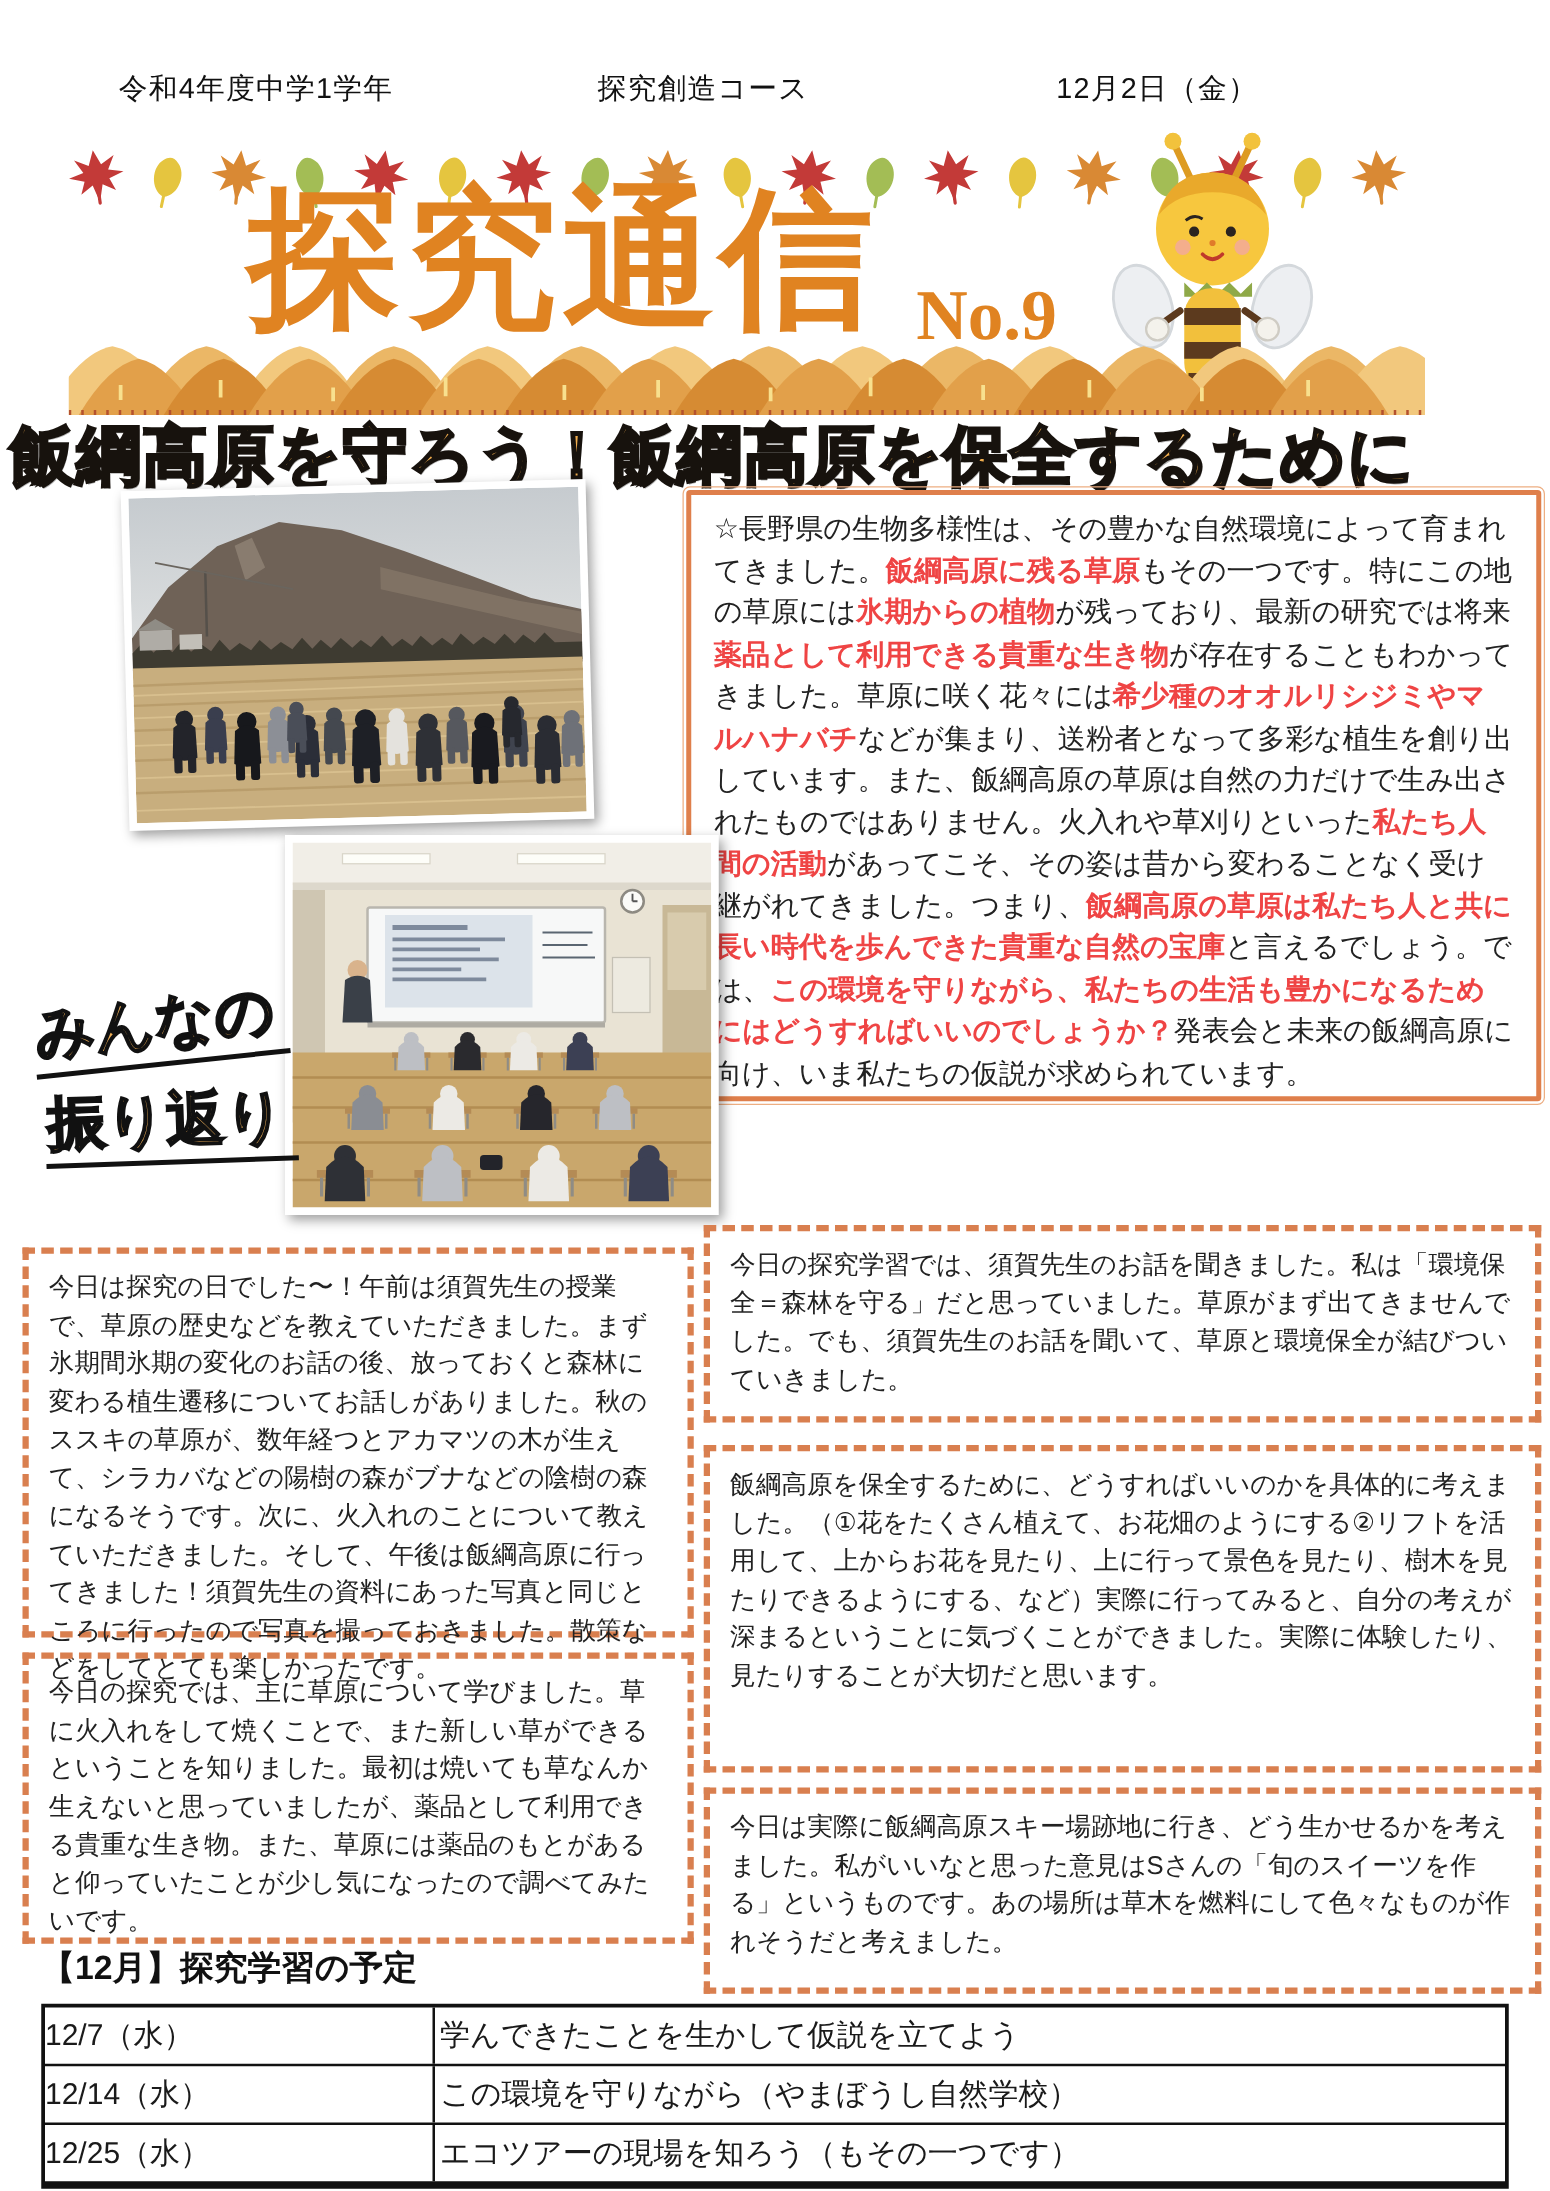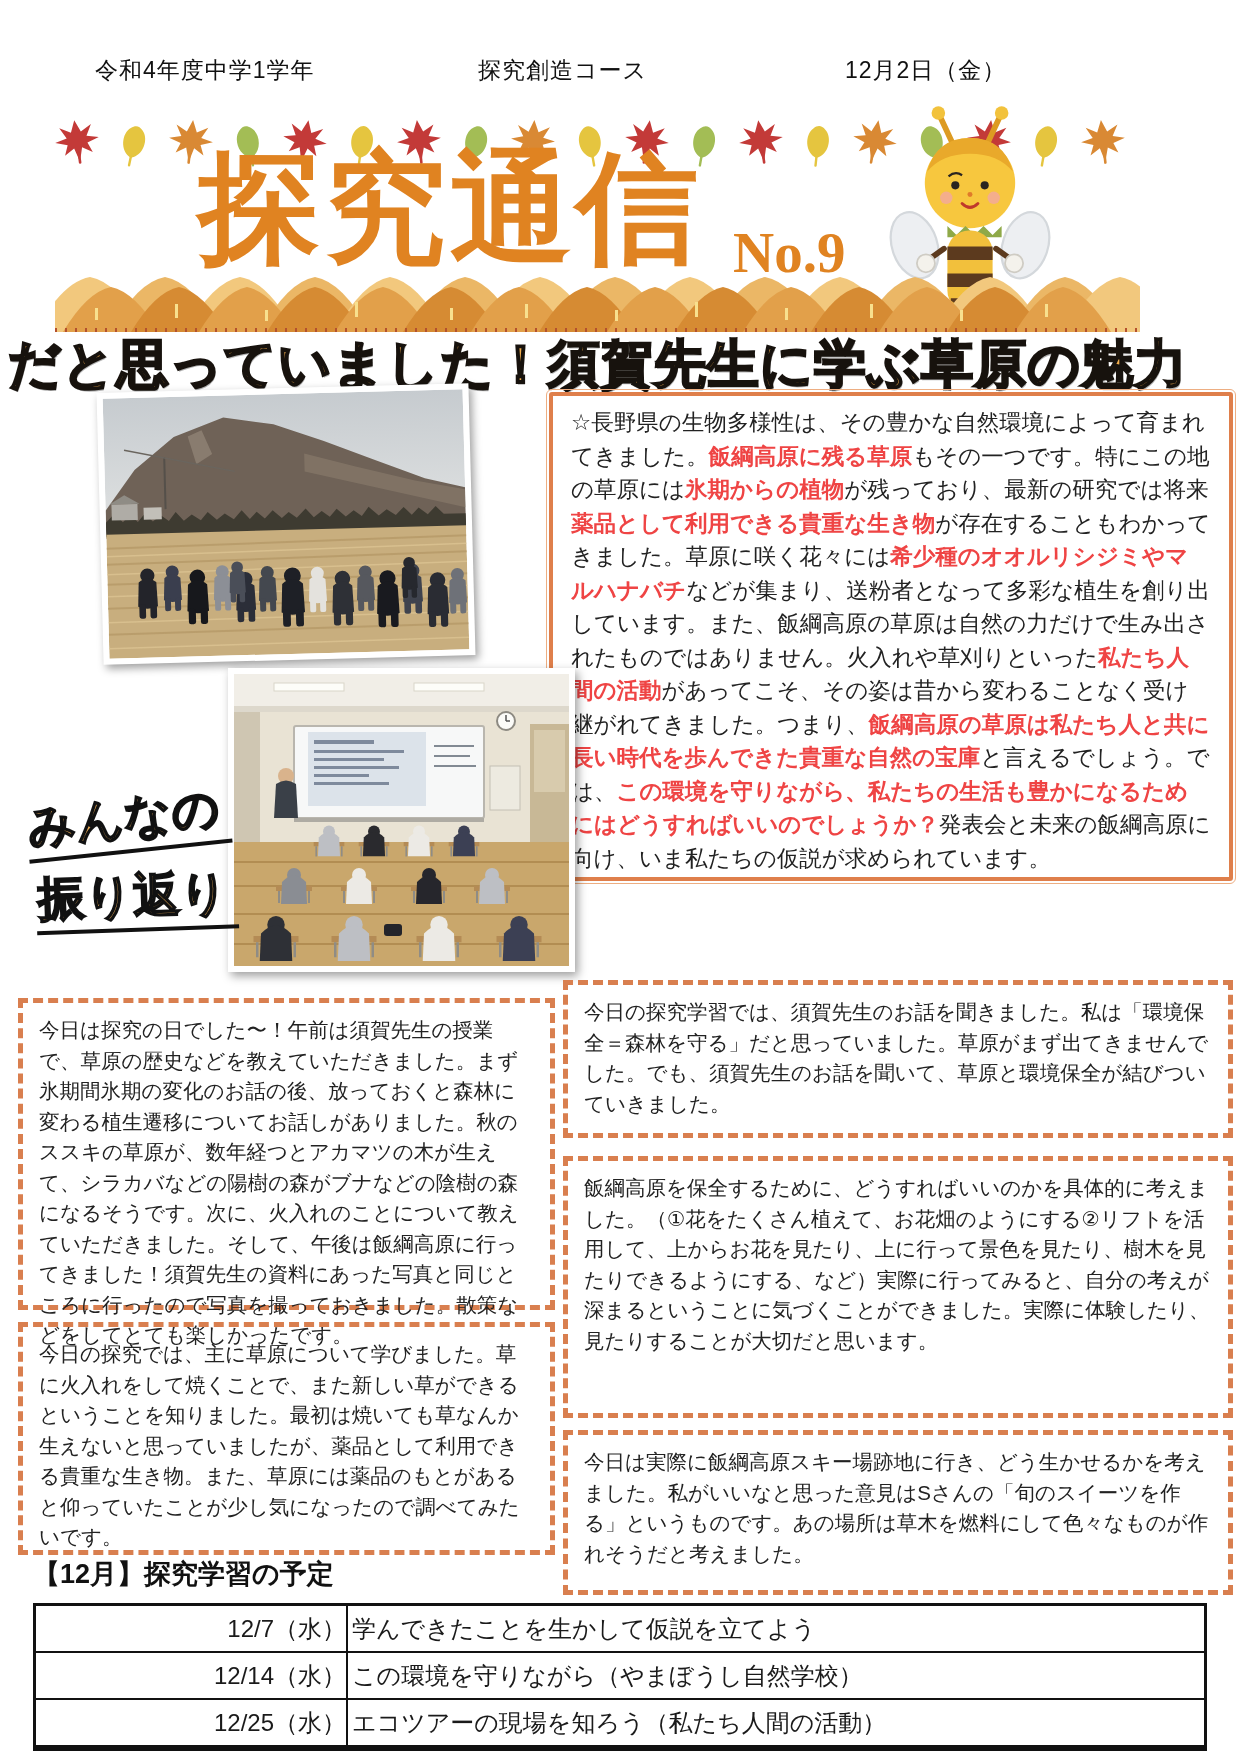--- a/index.html
+++ b/index.html
@@ -30,21 +30,21 @@
         -webkit-text-stroke:1.8px #111;border-bottom:4px solid #111;padding:0 10px 5px 2px;line-height:1.15;}
   .side-label .sl2{margin-top:16px;transform:rotate(4deg);margin-left:2px;}
   
   .rbox{box-sizing:border-box;border:5px dashed #D97F4F;padding:12px 16px;
         font-size:20.5px;line-height:30.5px;color:#222;}
   
   .sched-h{font-size:27px;font-weight:700;color:#111;}
   .sched-table{box-sizing:border-box;border:3px solid #111;border-bottom-width:6px;width:1174px;}
   .srow{display:flex;height:45px;align-items:center;}
   .srow + .srow{border-top:2.5px solid #111;}
-  .sdate{width:310px;text-align:right;font-size:24px;border-right:2.5px solid #111;
+  .sdate{width:310px;text-align:left;font-size:24px;border-right:2.5px solid #111;
         height:45px;line-height:45px;flex:none;}
   .splan{font-size:24px;padding-left:4px;line-height:45px;}
 </style>
 </head>
 <body>
 
 <div class="page">
 
   <div class="abs hdr" style="left:95px;top:55px;">令和4年度中学1学年</div>
   <div class="abs hdr" style="left:478px;top:55px;">探究創造コース</div>
@@ -165,21 +165,21 @@
       <rect x="560" y="36" width="3" height="11"></rect>
         <rect x="640" y="28" width="3" height="15"></rect>
       <rect x="730" y="34" width="3" height="12"></rect>
         <rect x="815" y="30" width="3" height="14"></rect>
       <rect x="905" y="36" width="3" height="11"></rect>
         <rect x="990" y="30" width="3" height="13"></rect>
     </g>
     <line x1="0" y1="56" x2="1085" y2="56" stroke="#B4512E" stroke-width="4" stroke-dasharray="2 8"></line>
   </svg>
 
-  <div class="abs headline" style="left:8px;top:330px;">だと思っていました！須賀先生に学ぶ草原の魅力</div>
+  <div class="abs headline" style="left:8px;top:330px;">飯綱高原を守ろう！飯綱高原を保全するために</div>
 
   <div class="abs photo" style="left:100px;top:388px;transform:rotate(-1.5deg);">
     <svg width="360" height="260" viewBox="0 0 360 260">
       <defs>
         <linearGradient id="sky" x1="0" y1="0" x2="0" y2="1">
           <stop offset="0" stop-color="#C6CBCF"></stop>
             <stop offset="1" stop-color="#E0E2E2"></stop>
         </linearGradient>
         <g id="person">
           <circle cx="0" cy="-20" r="6.5"></circle>
@@ -329,17 +329,17 @@
     <div class="srow">
       <div class="sdate">12/7（水）</div>
       <div class="splan">学んできたことを生かして仮説を立てよう</div>
     </div>
     <div class="srow">
       <div class="sdate">12/14（水）</div>
       <div class="splan">この環境を守りながら（やまぼうし自然学校）</div>
     </div>
     <div class="srow">
       <div class="sdate">12/25（水）</div>
-      <div class="splan">エコツアーの現場を知ろう（私たち人間の活動）</div>
+      <div class="splan">エコツアーの現場を知ろう（もその一つです）</div>
     </div>
   </div>
 
 </div>
 
 </body></html>

